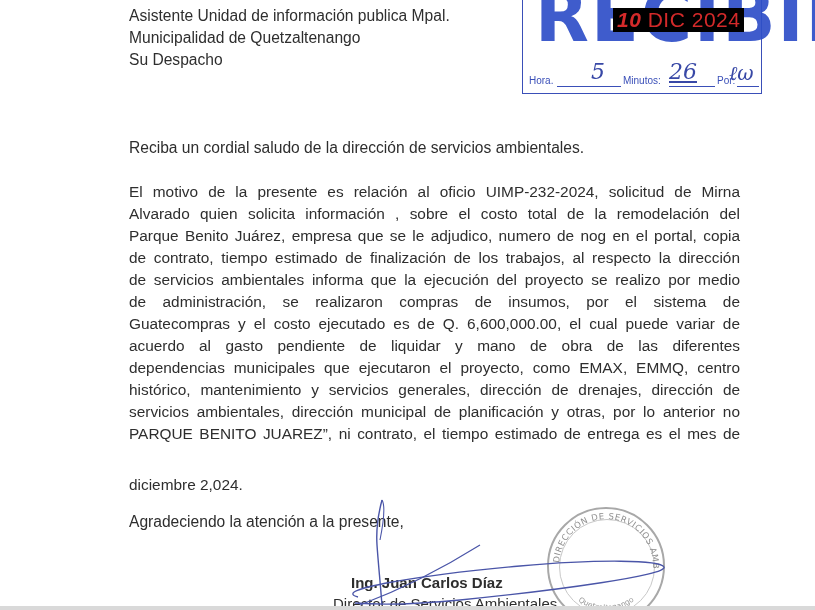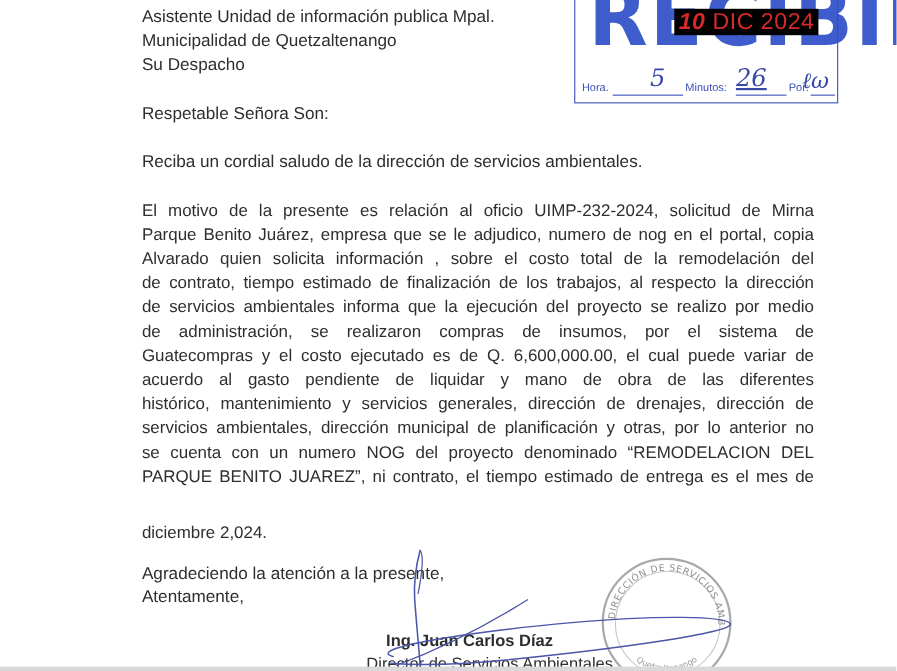--- a/index.html
+++ b/index.html
@@ -92,42 +92,40 @@
     </div>
     <span class="hand" style="left:68px;top:64px;">5</span>
     <span class="hand" style="left:146px;top:64px;text-decoration:underline;">26</span>
     <span class="hand" style="left:206px;top:66px;font-size:20px;">ℓω</span>
   </div>
 
   <div class="line" style="top:27px;">Municipalidad de Quetzaltenango</div>
   <div class="line" style="top:5px;">Asistente Unidad de información publica Mpal.</div>
   <div class="line" style="top:49px;">Su Despacho</div>
 
-  <div class="line" style="top:93px;">Respetable Señora Son:</div>
 
   <div class="line" style="top:137px;">Reciba un cordial saludo de la dirección de servicios ambientales.</div>
 
   <div class="para" style="top:181px;">
     <span class="jl">El motivo de la presente es relación al oficio UIMP-232-2024, solicitud de Mirna</span>
+    <span class="jl">Alvarado quien solicita información , sobre el costo total de la remodelación del</span>
     <span class="jl">Parque Benito Juárez, empresa que se le adjudico, numero de nog en el portal, copia</span>
-    <span class="jl">Alvarado quien solicita información , sobre el costo total de la remodelación del</span>
     <span class="jl">de contrato, tiempo estimado de finalización de los trabajos, al respecto la dirección</span>
     <span class="jl">de servicios ambientales informa que la ejecución del proyecto se realizo por medio</span>
     <span class="jl">de administración, se realizaron compras de insumos, por el sistema de</span>
     <span class="jl">Guatecompras y el costo ejecutado es de Q. 6,600,000.00, el cual puede variar de</span>
     <span class="jl">acuerdo al gasto pendiente de liquidar y mano de obra de las diferentes</span>
+    <span class="jl">dependencias municipales que ejecutaron el proyecto, como EMAX, EMMQ, centro</span>
     <span class="jl">histórico, mantenimiento y servicios generales, dirección de drenajes, dirección de</span>
     <span class="jl">servicios ambientales, dirección municipal de planificación y otras, por lo anterior no</span>
-    <span class="jl">se cuenta con un numero NOG del proyecto denominado “REMODELACION DEL</span>
     <span class="jl">PARQUE BENITO JUAREZ”, ni contrato, el tiempo estimado de entrega es el mes de</span>
     <span class="jl last">diciembre 2,024.</span>
   </div>
 
   <div class="line" style="top:511px;">Agradeciendo la atención a la presente,</div>
-  <div class="line" style="top:532px;">Atentamente,</div>
 
   <div class="seal">
     <div class="seal-inner"></div>
   </div>
   <svg class="seal-text" style="position:absolute;left:547px;top:507px;" width="118" height="118" viewBox="0 0 118 118">
     <defs>
       <path id="sealArc" d="M 59 59 m -47 0 a 47 47 0 1 1 94 0"></path>
       <path id="sealArcBottom" d="M 22 85 a 47 47 0 0 0 74 0"></path>
     </defs>
     <text font-size="8.5" fill="#8f8f8f" font-family="DejaVu Sans, sans-serif" letter-spacing="0.6">

